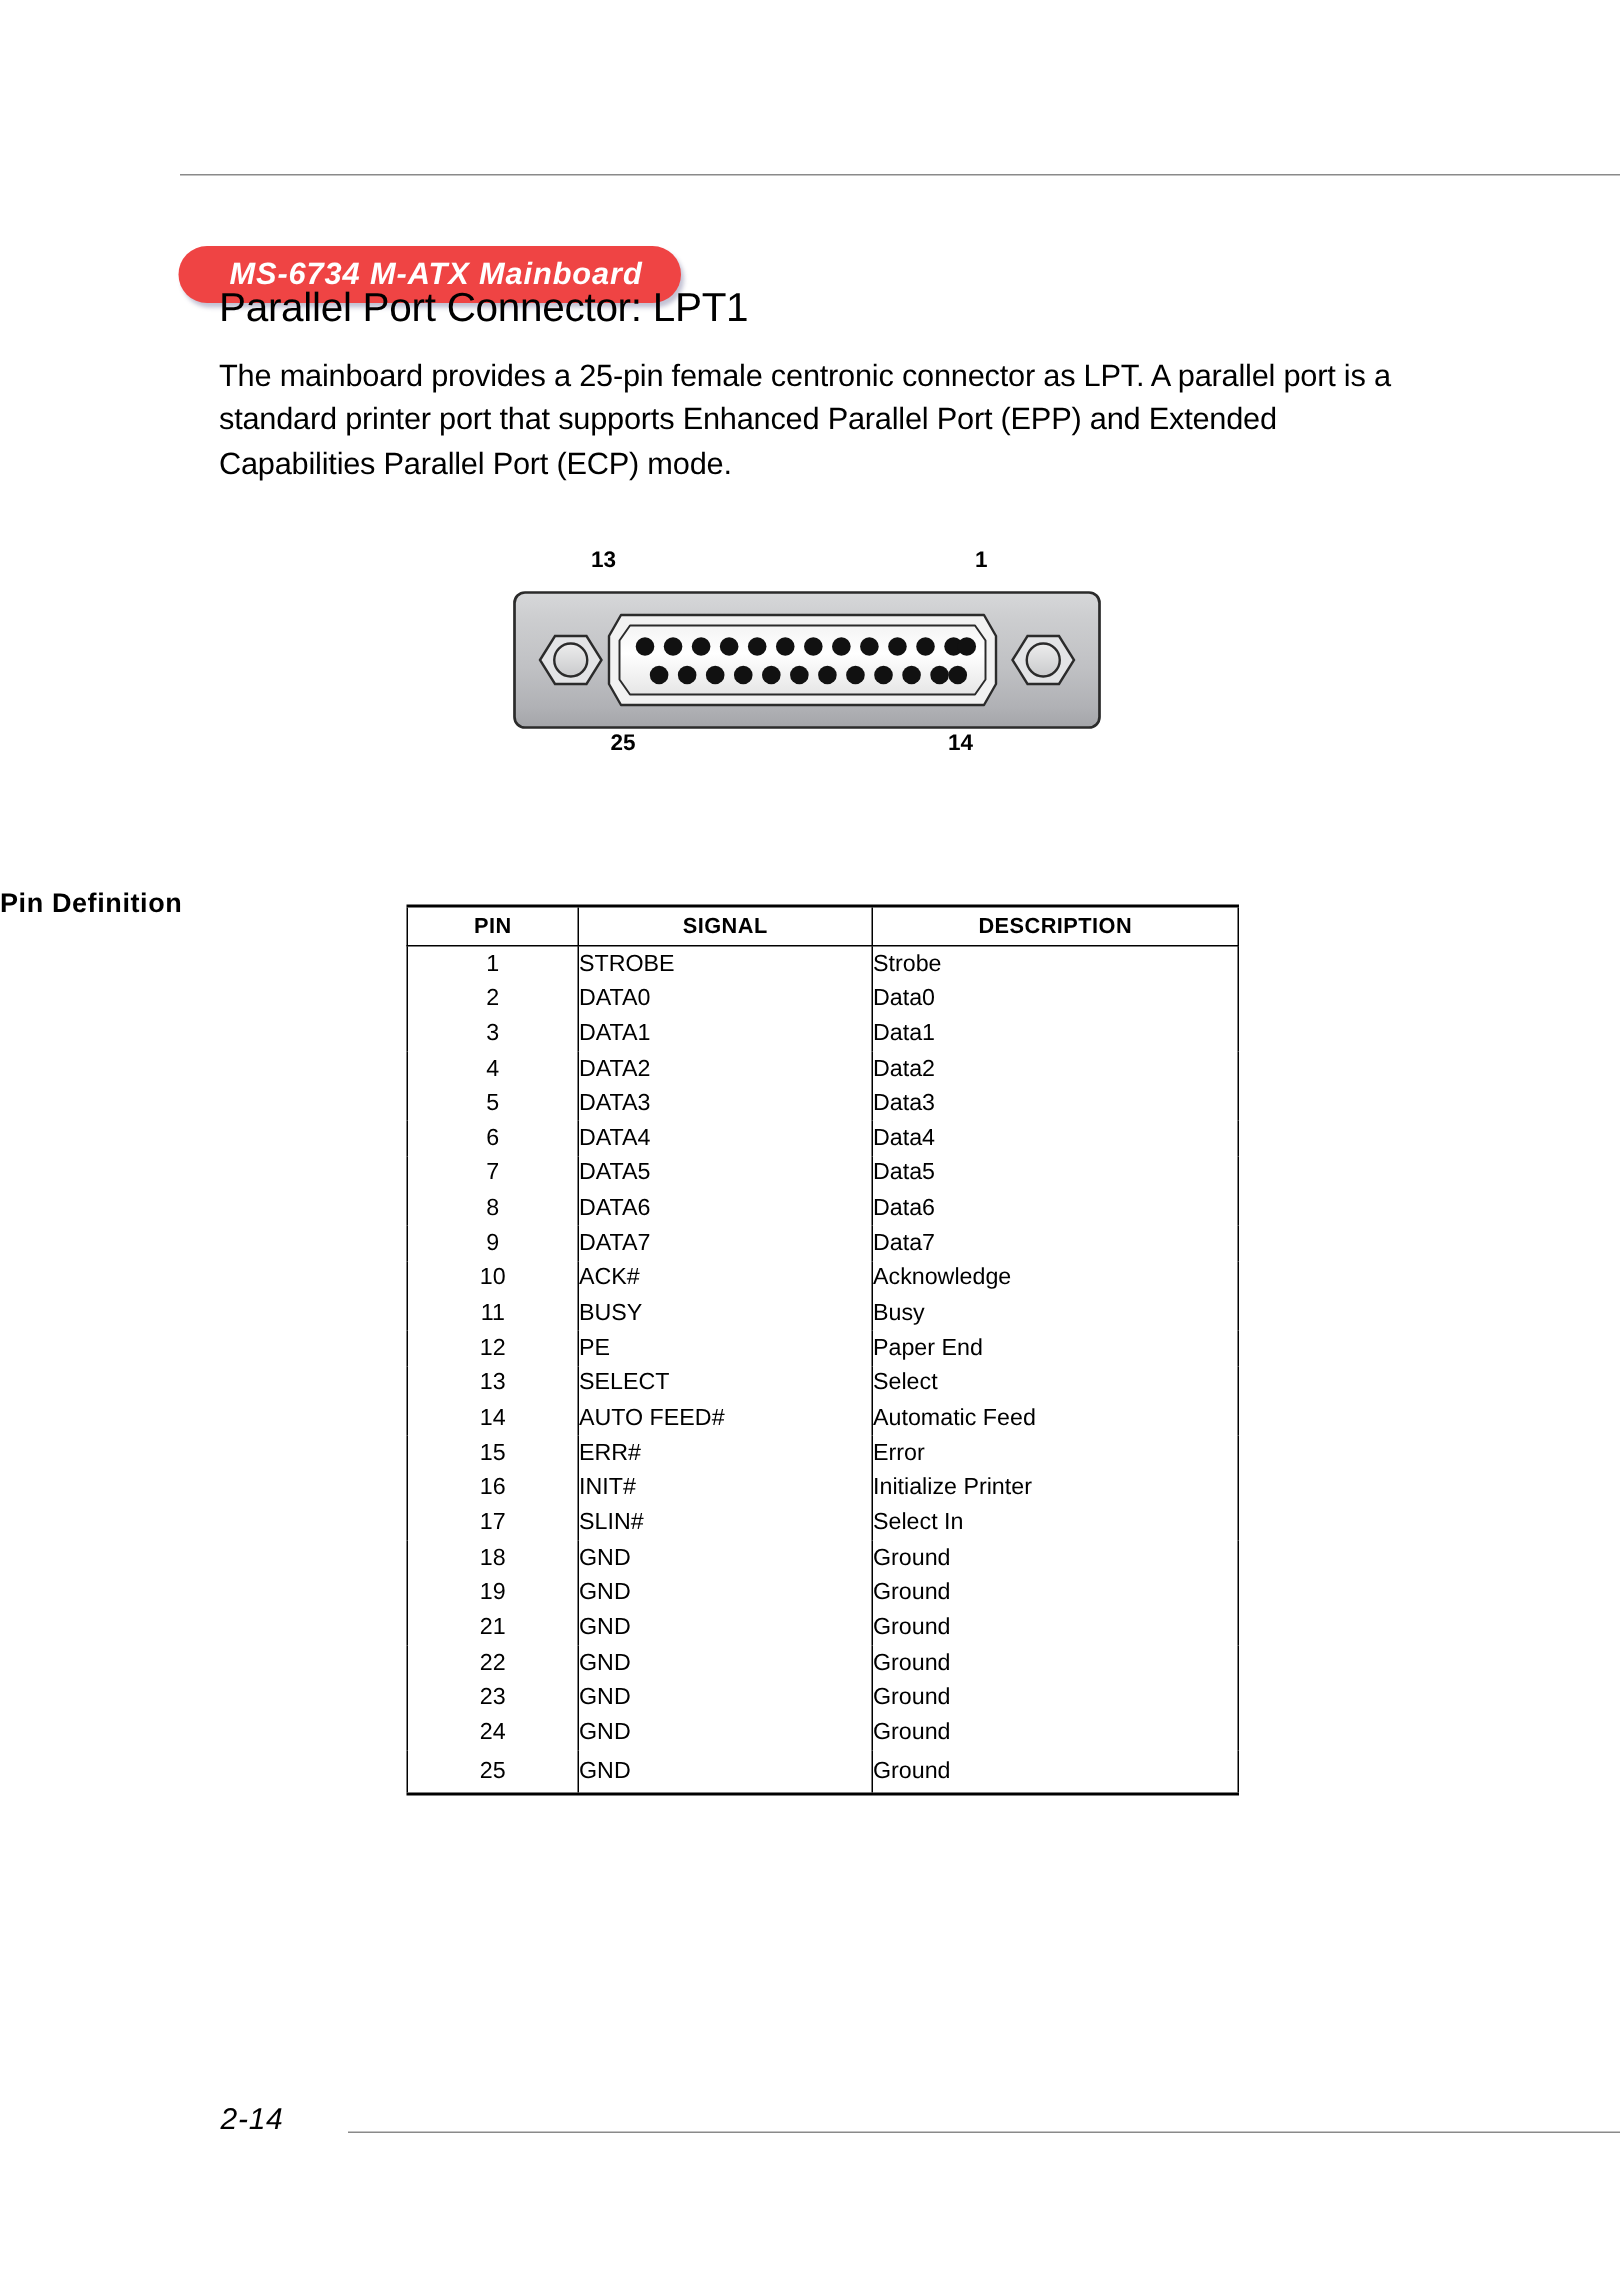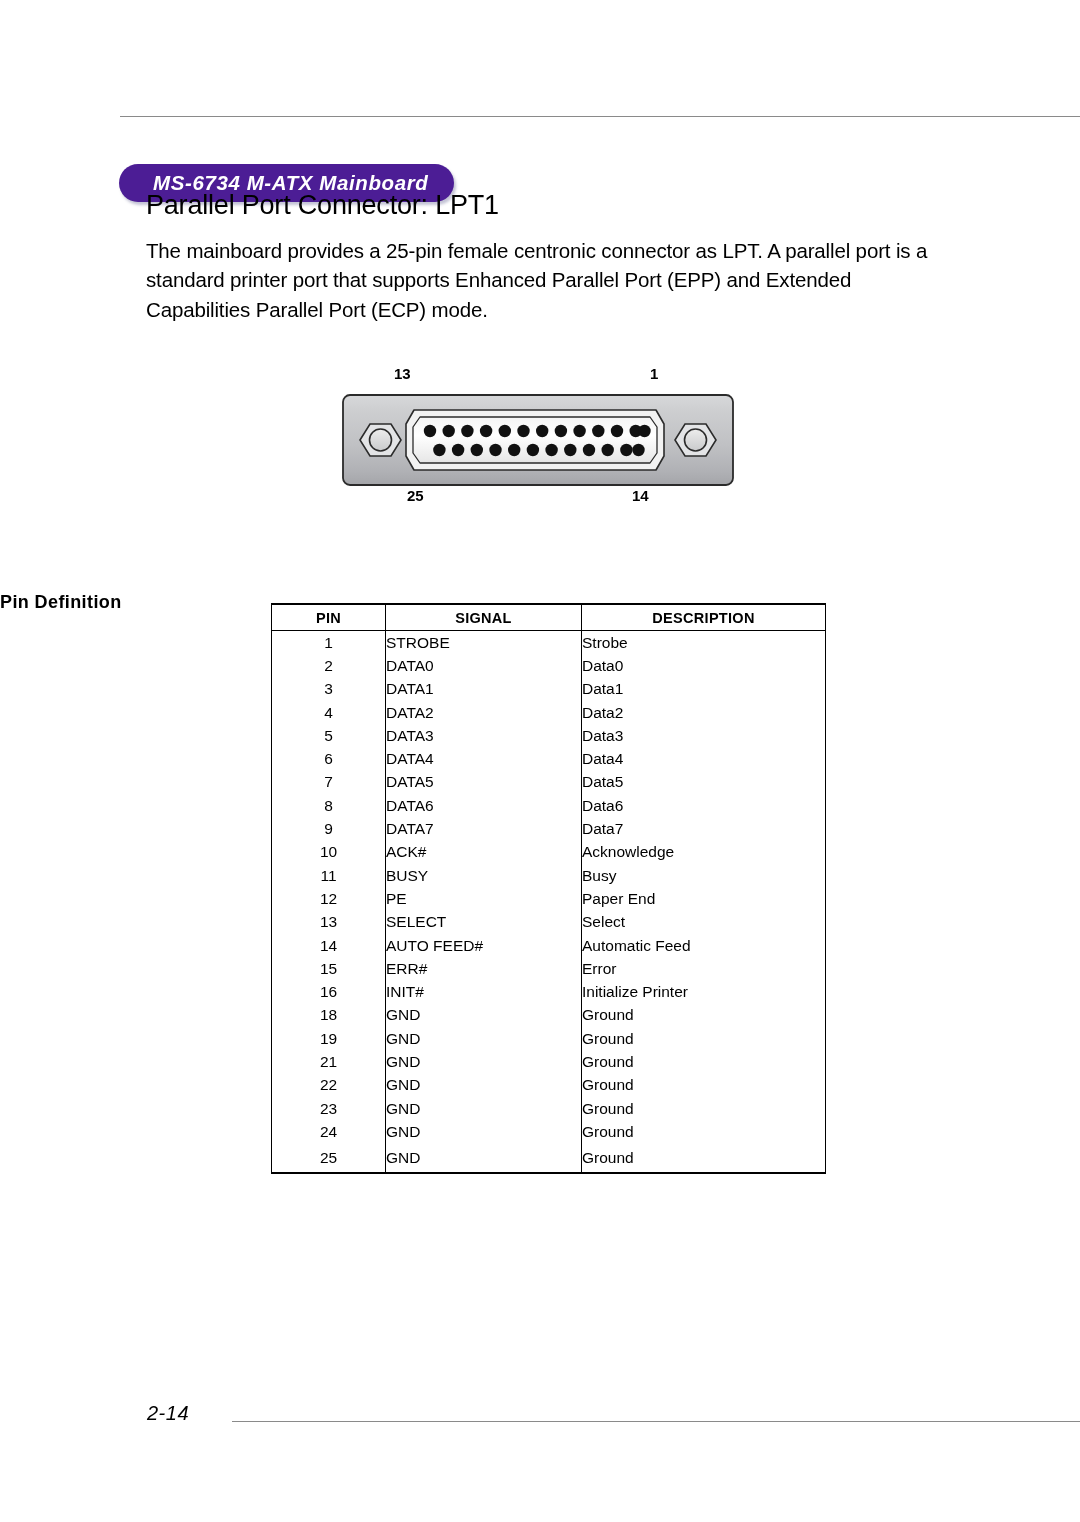--- a/index.html
+++ b/index.html
@@ -31,21 +31,21 @@
     width: 960px;
     height: 0;
     border-top: 1.5px solid #8a8a8a;
   }
   #header-pill {
     position: absolute;
     left: 119px;
     top: 82px;
     height: 38px;
     padding: 0 26px 0 34px;
-    background: #4c1d95;
+    background: #ef4444;
     border-radius: 22px;
     display: flex;
     align-items: center;
     box-shadow: 2px 3px 3px rgba(120,120,160,0.45);
   }
   #header-pill .pill-text {
     color: #ffffff;
     font-size: 20.5px;
     font-weight: bold;
     font-style: italic;
@@ -360,20 +360,25 @@
         <td class="cell-pin">15</td>
         <td class="cell-sig">ERR#</td>
         <td class="cell-desc">Error</td>
       </tr>
       <tr>
         <td class="cell-pin">16</td>
         <td class="cell-sig">INIT#</td>
         <td class="cell-desc">Initialize Printer</td>
       </tr>
       <tr>
+        <td class="cell-pin">17</td>
+        <td class="cell-sig">SLIN#</td>
+        <td class="cell-desc">Select In</td>
+      </tr>
+      <tr>
         <td class="cell-pin">18</td>
         <td class="cell-sig">GND</td>
         <td class="cell-desc">Ground</td>
       </tr>
       <tr>
         <td class="cell-pin">19</td>
         <td class="cell-sig">GND</td>
         <td class="cell-desc">Ground</td>
       </tr>
       <tr>

